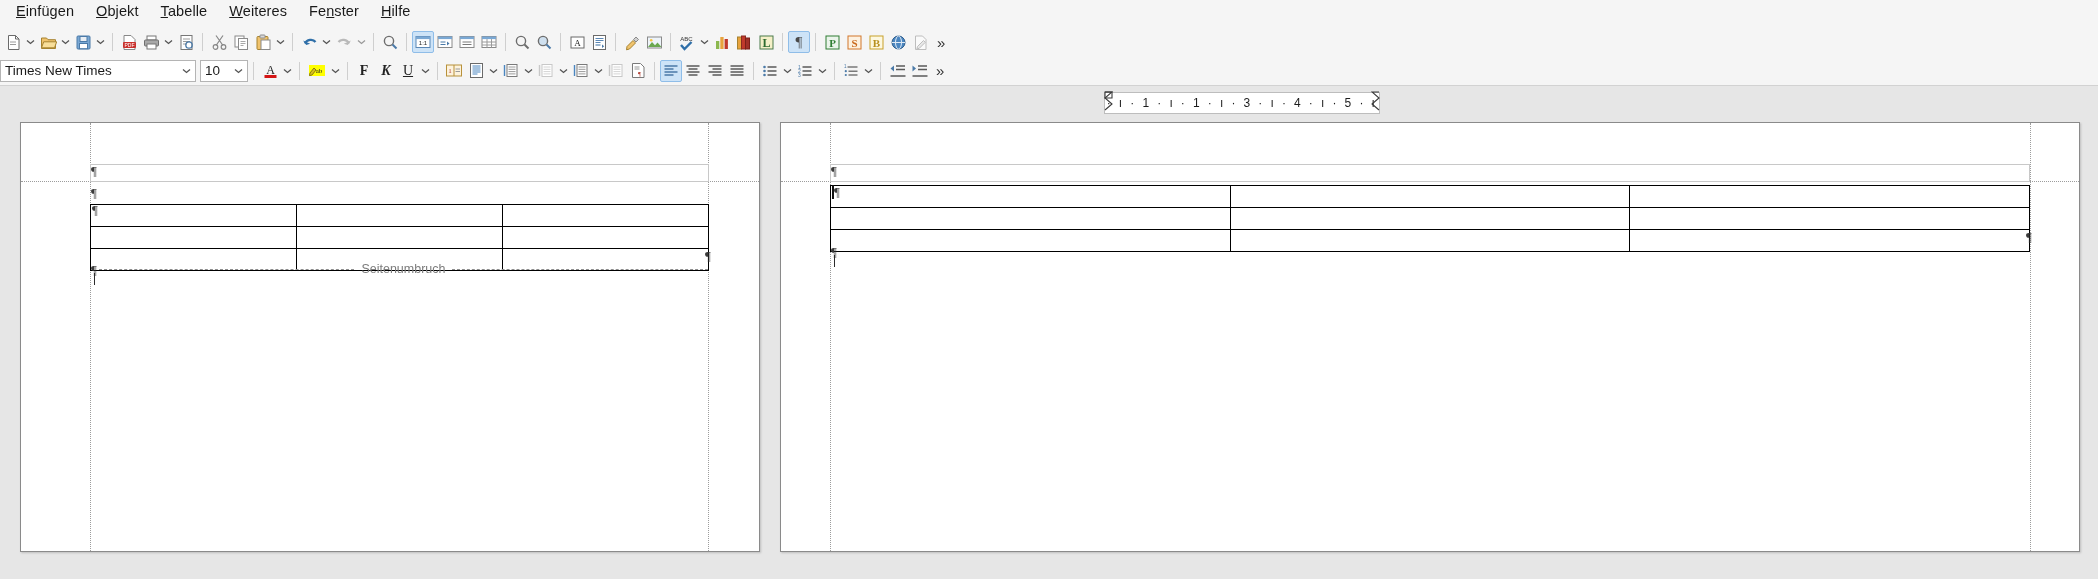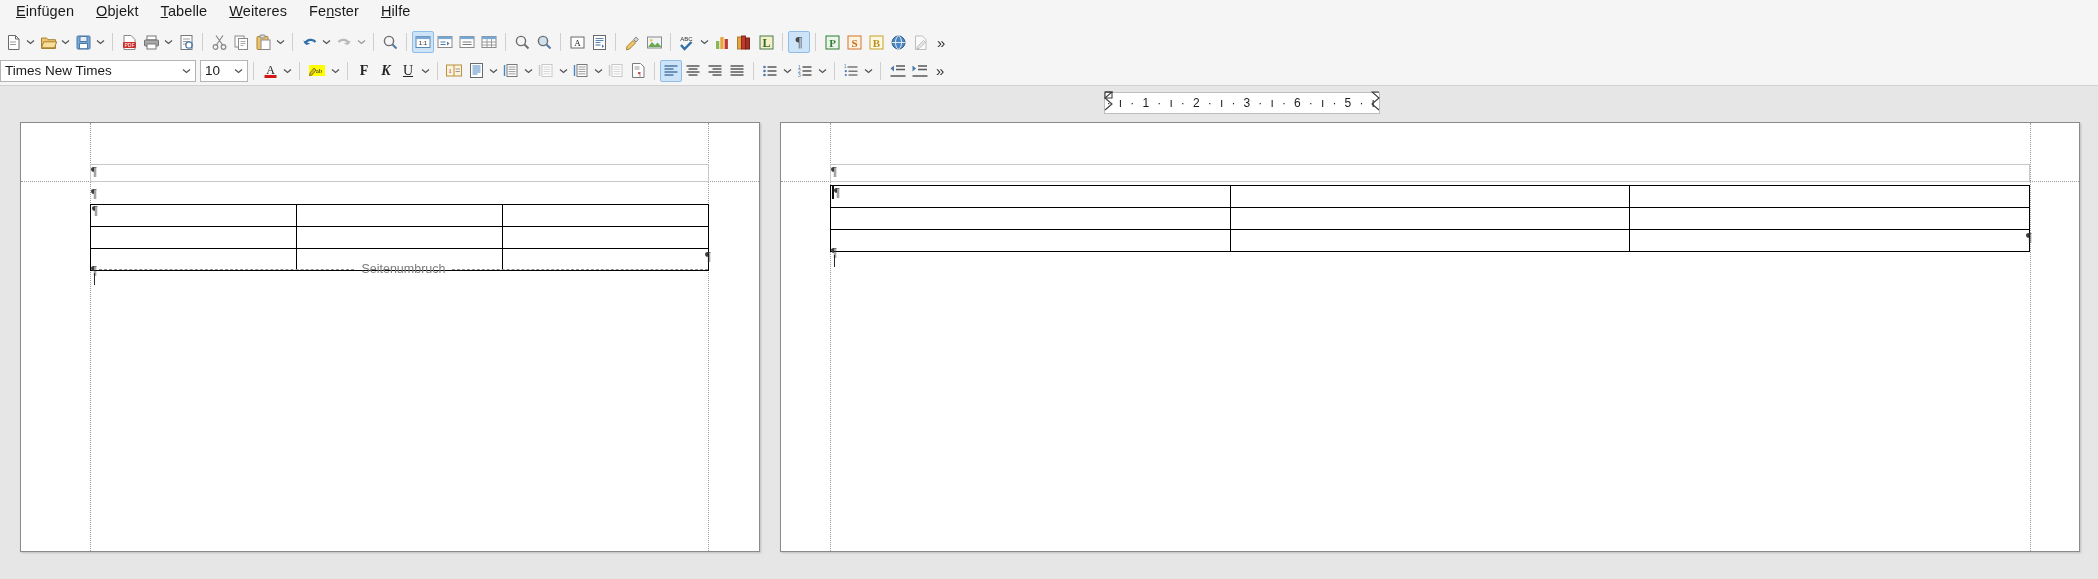--- a/index.html
+++ b/index.html
@@ -677,21 +677,21 @@
   </div>
 
   <div class="rulerstrip">
     <div class="ruler">
       <div class="ruler-handle l">
         <svg width="9" height="22" viewBox="0 0 9 22">
             <path d="M1 1h7l-7 6 7 6-7 6" fill="none" stroke="#3a3a3a" stroke-width="1.1"></path>
             <path d="M1 1h7v6H1z" fill="none" stroke="#3a3a3a" stroke-width="1.1"></path>
           </svg>
       </div>
-      <div class="ruler-ticks">· ı · 1 · ı · 2 · ı · 3 · ı · 6 · ı · 5 · ı</div>
+      <div class="ruler-ticks">· ı · 1 · ı · 1 · ı · 3 · ı · 4 · ı · 5 · ı</div>
       <div class="ruler-handle r">
         <svg width="9" height="22" viewBox="0 0 9 22">
             <path d="M8 1H1l7 6-7 6 7 6" fill="none" stroke="#3a3a3a" stroke-width="1.1"></path>
           </svg>
       </div>
     </div>
   </div>
 
   <div class="canvas">
 

